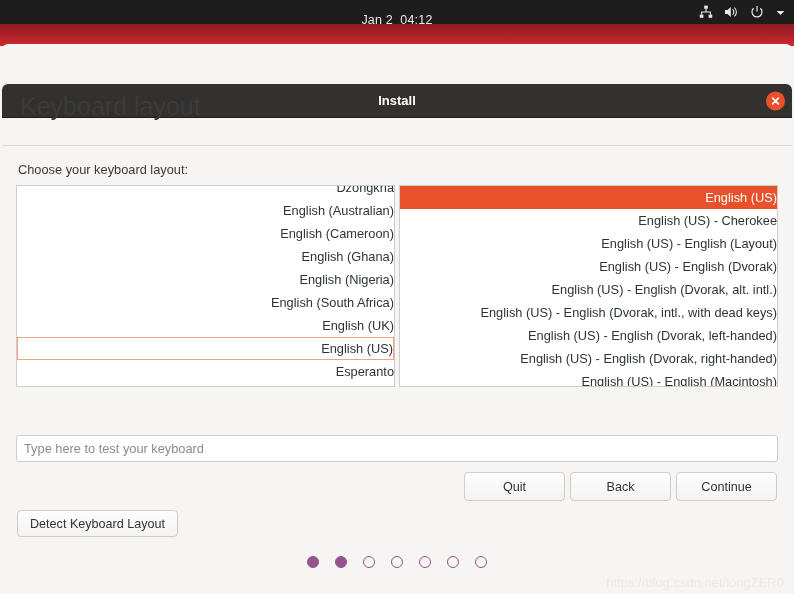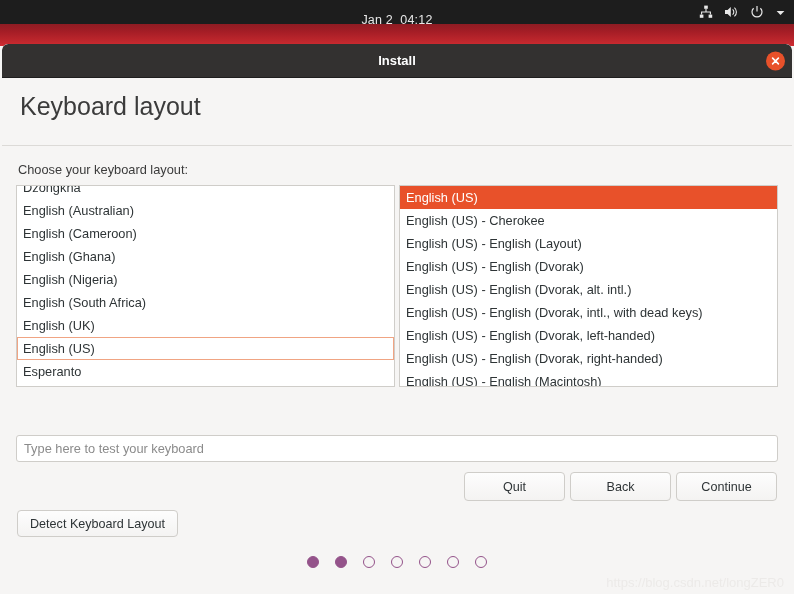--- a/index.html
+++ b/index.html
@@ -55,20 +55,21 @@
   }
   .titlebar {
     position: relative;
     height: 34px;
     background: #333130;
     border-radius: 6px 6px 0 0;
     display: flex;
     align-items: center;
     justify-content: center;
     border-bottom: 1px solid #1f1e1e;
+    margin-top: 40px;
   }
   .titlebar-text {
     color: #ffffff;
     font-size: 13px;
     font-weight: bold;
   }
   .close-btn {
     position: absolute;
     right: 7px; top: 50%;
     transform: translateY(-50%);
@@ -103,20 +104,21 @@
     color: #3b3b3b;
   }
 
   
   .lists {
     position: absolute;
     left: 14px; top: 141px;
     width: 762px; height: 202px;
     display: flex;
     gap: 4px;
+    text-align: right;
   }
   .listpanel {
     flex: 1;
     background: #ffffff;
     border: 1px solid #cfcdc9;
     overflow: hidden;
     position: relative;
   }
   .listscroll {
     position: absolute;

